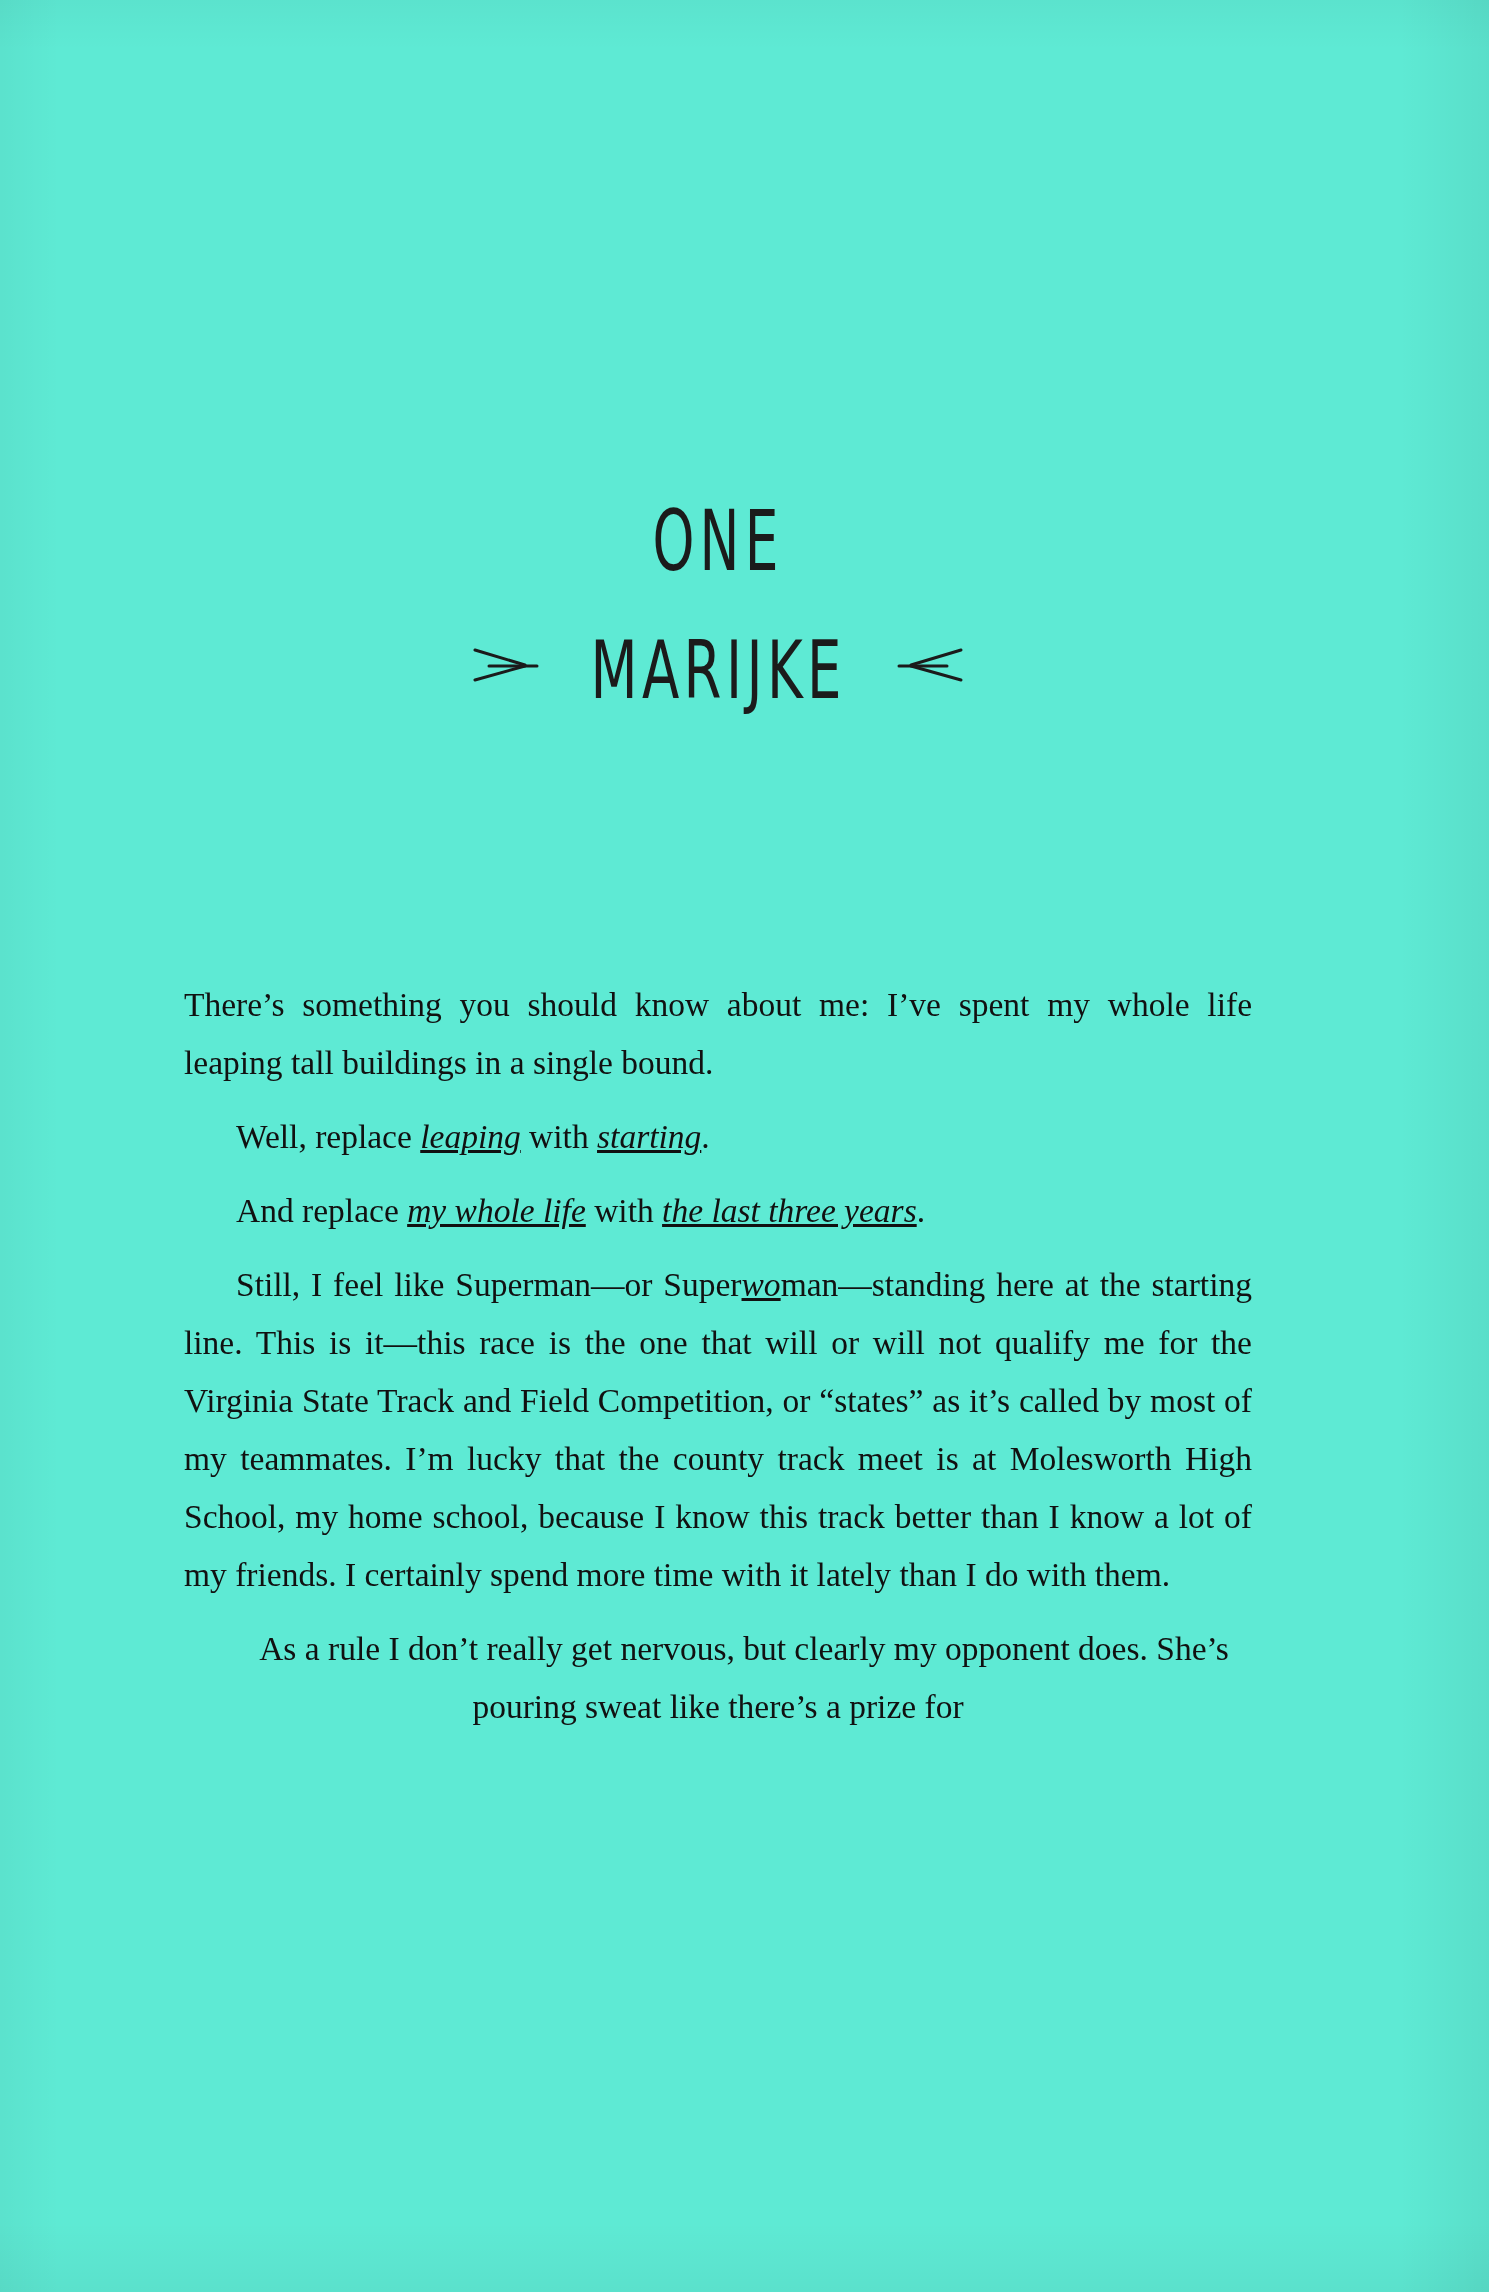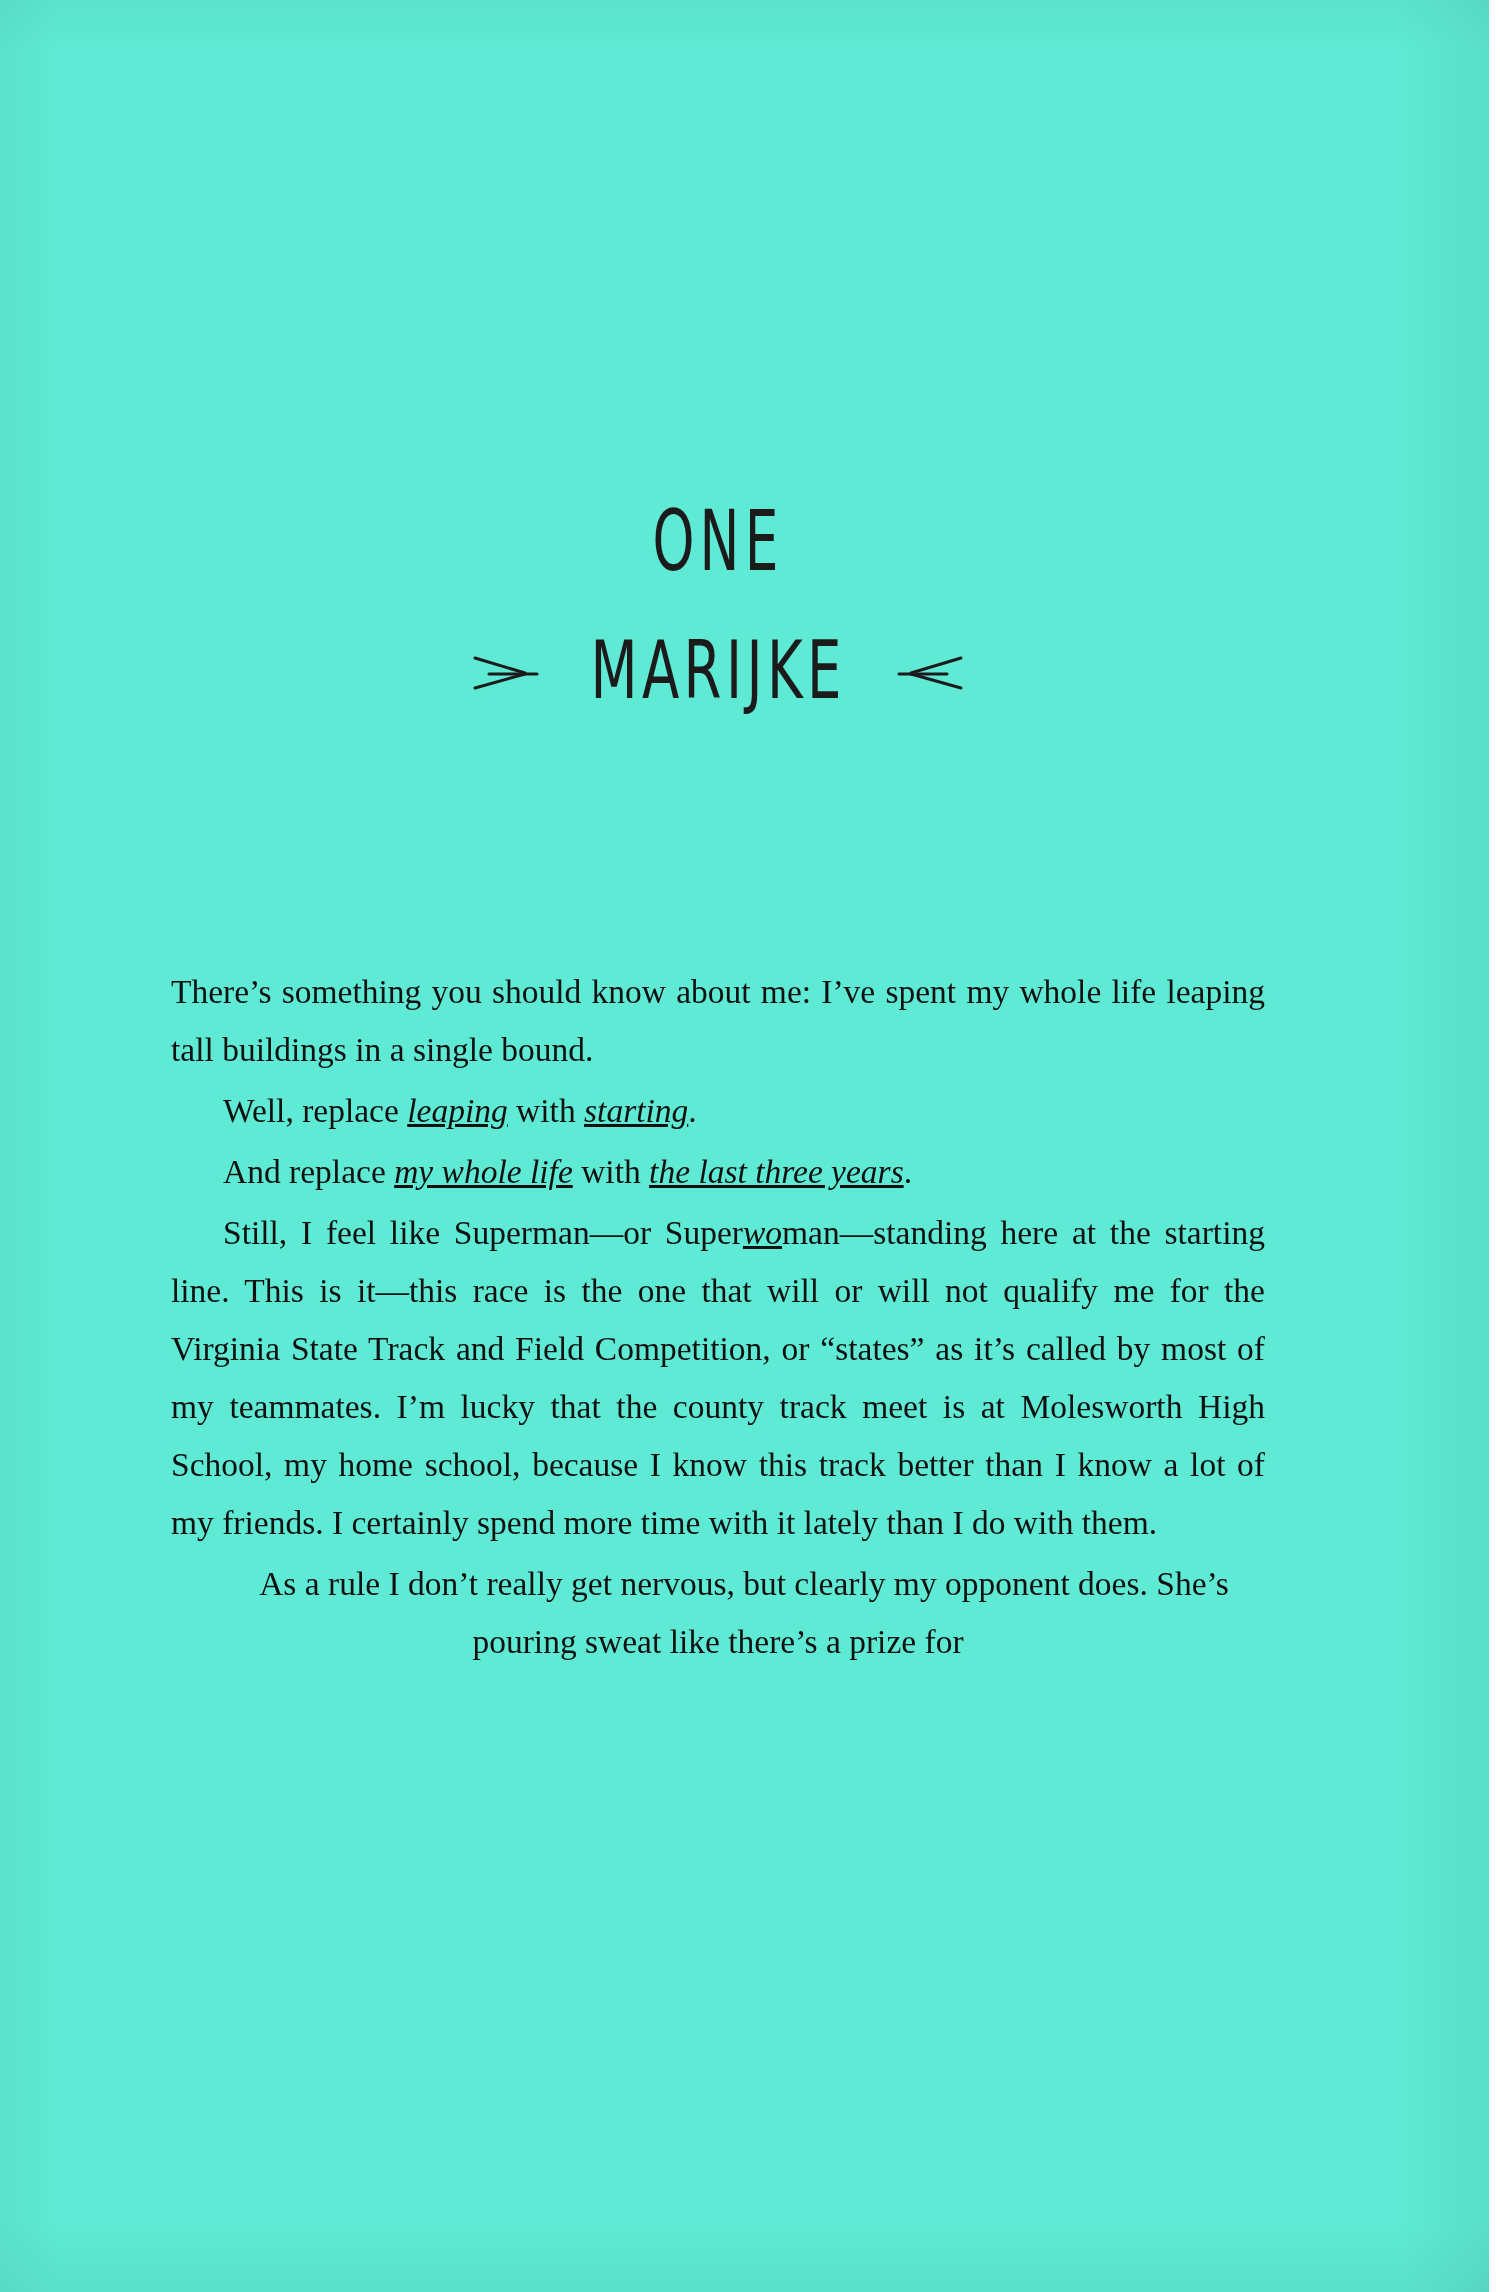--- a/index.html
+++ b/index.html
@@ -61,21 +61,21 @@
     color: #1b1b1b;
     line-height: 1;
     transform: scaleY(1.35) scaleX(0.86);
     transform-origin: center top;
     display: block;
   }
 
   .chapter-title-row {
     margin-top: 78px;
     display: flex;
-    align-items: flex-end;
+    align-items: flex-start;
     justify-content: center;
     gap: 26px;
   }
   .chapter-title {
     font-family: "DejaVu Sans", sans-serif;
     font-size: 62px;
     letter-spacing: 5px;
     color: #1b1b1b;
     line-height: 1;
     transform: scaleY(1.3) scaleX(0.88);
@@ -97,21 +97,21 @@
     top: 960px;
     width: 1100px;
     font-family: "Liberation Serif", serif;
     font-size: 33.5px;
     line-height: 58px;
     color: #111111;
     text-align: justify;
     text-justify: inter-word;
   }
   .body-text p {
-    margin: 3px;
+    margin: 16px;
     text-indent: 0;
   }
   .body-text p.indent {
     text-indent: 52px;
   }
   .body-text p.last-line-natural {
     text-align: center;
   }
   em { font-style: italic; text-decoration: underline; }
 </style>

